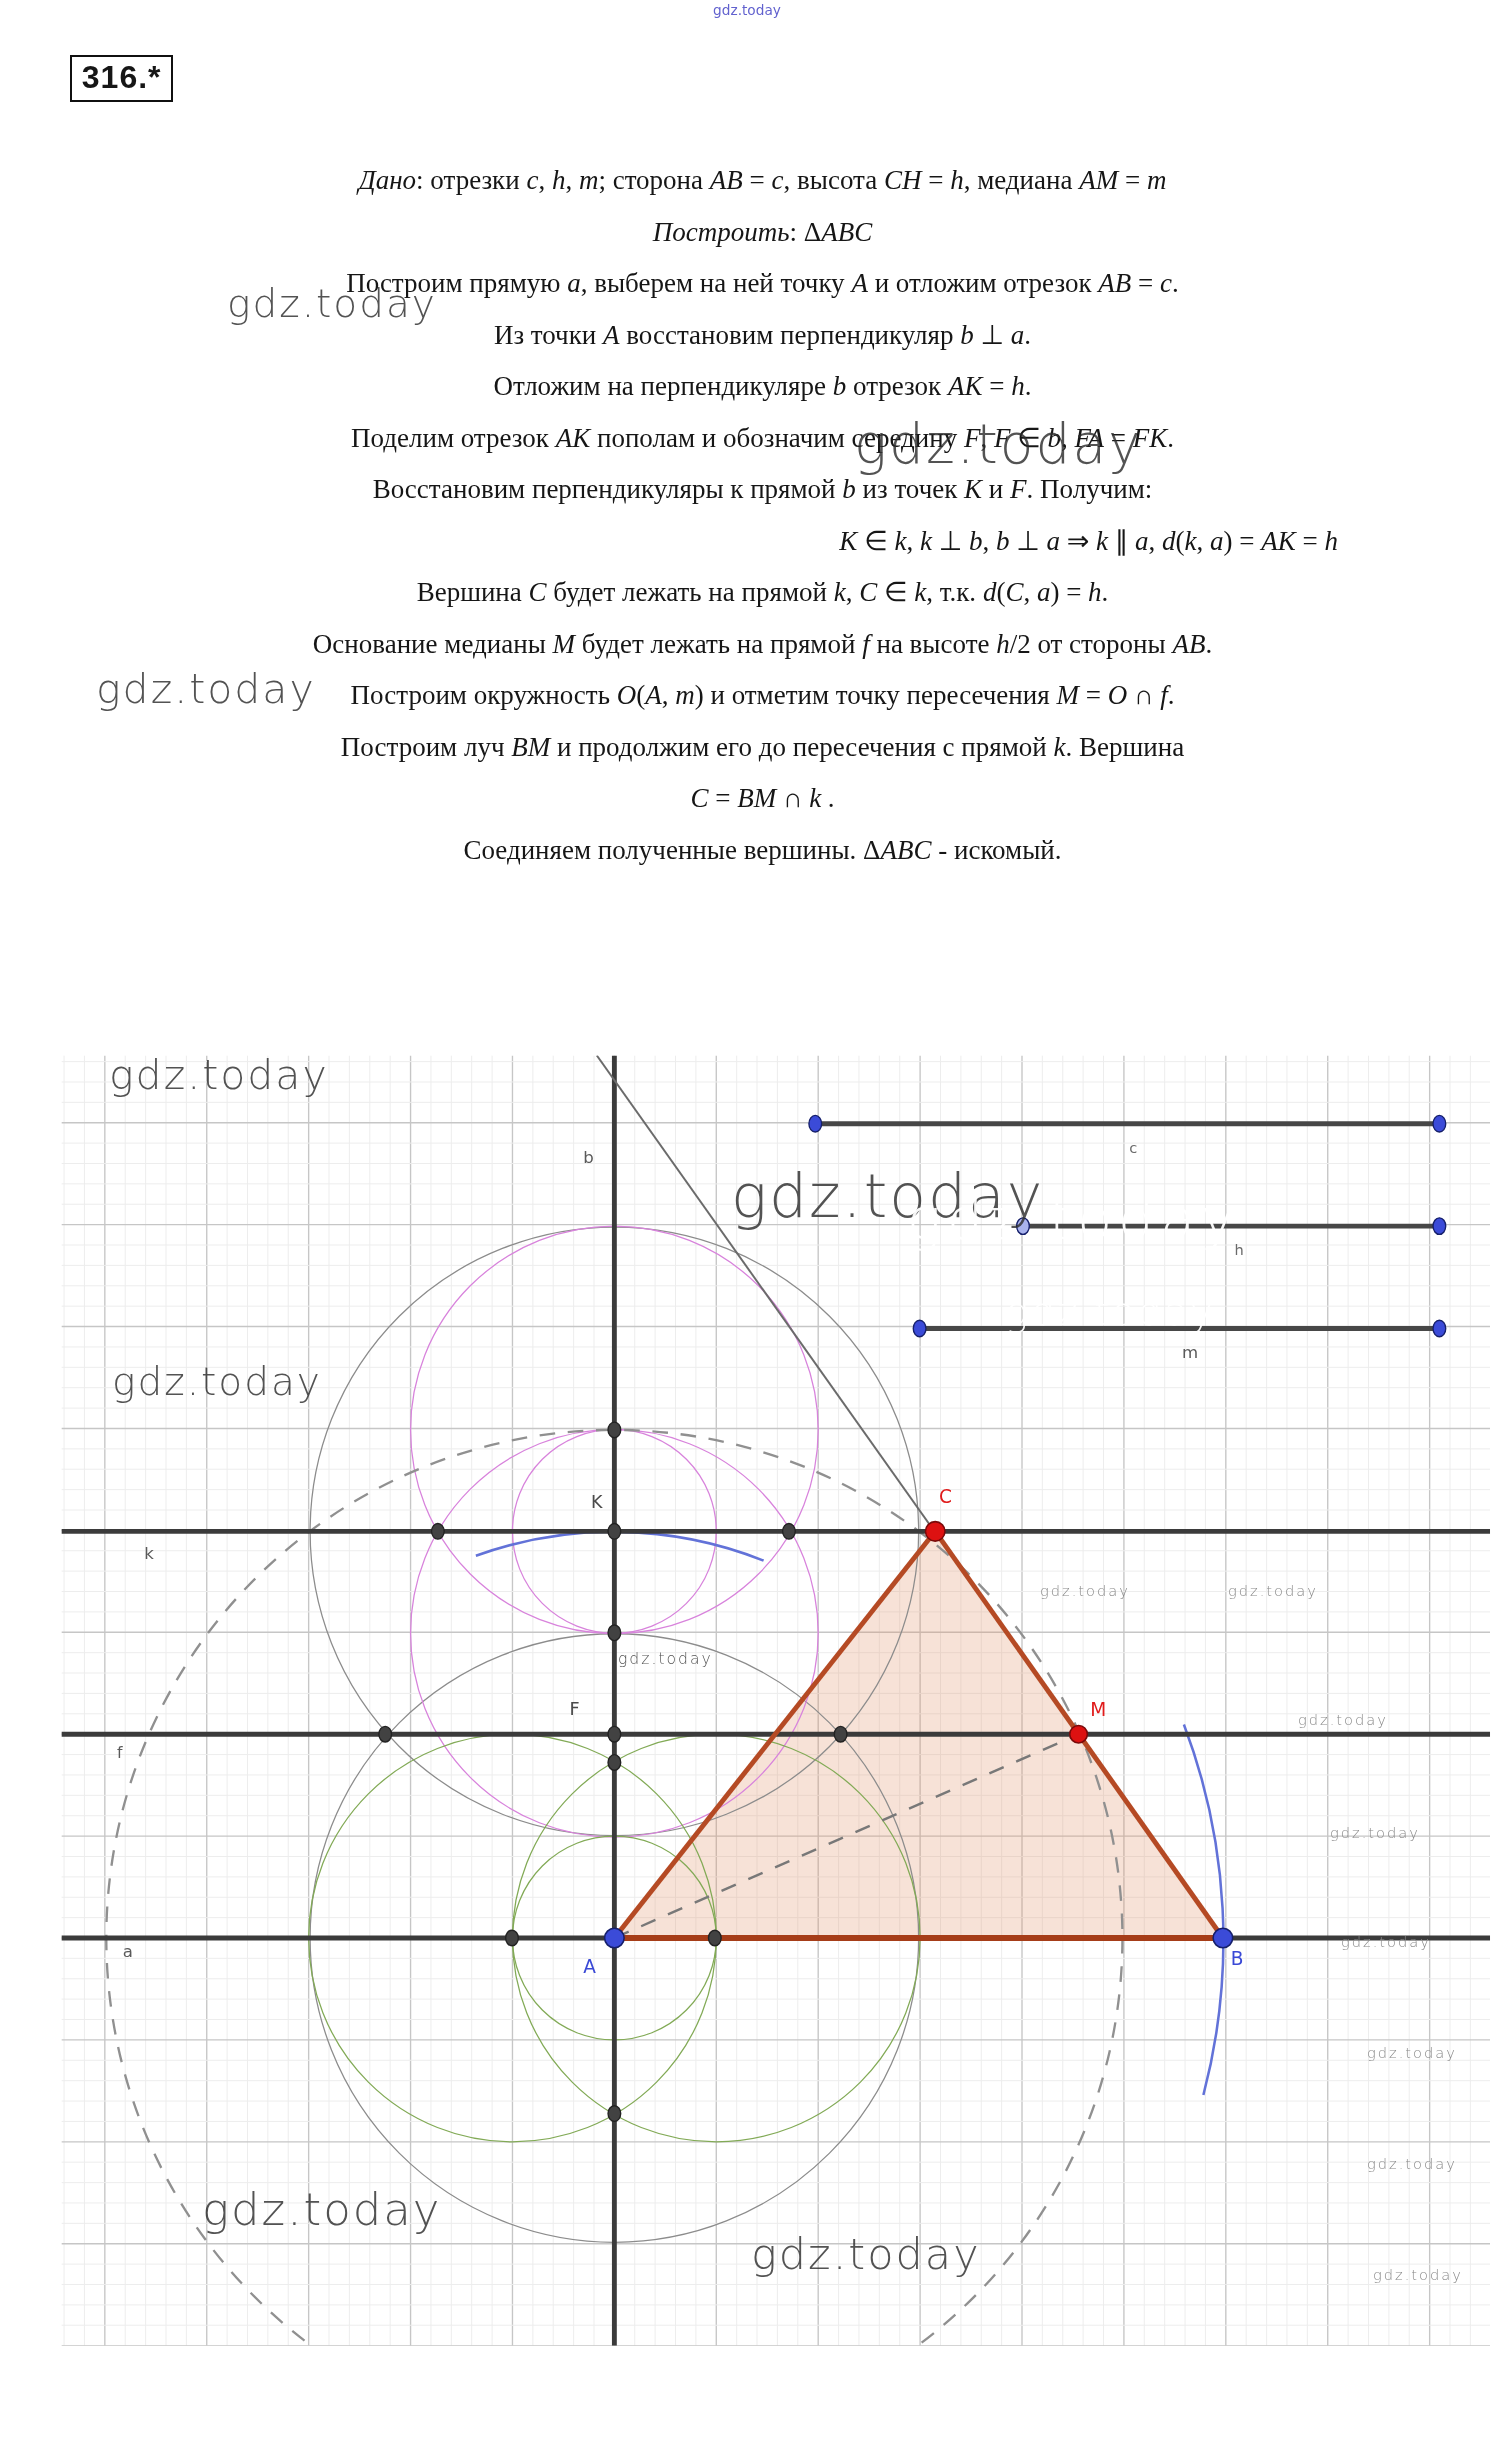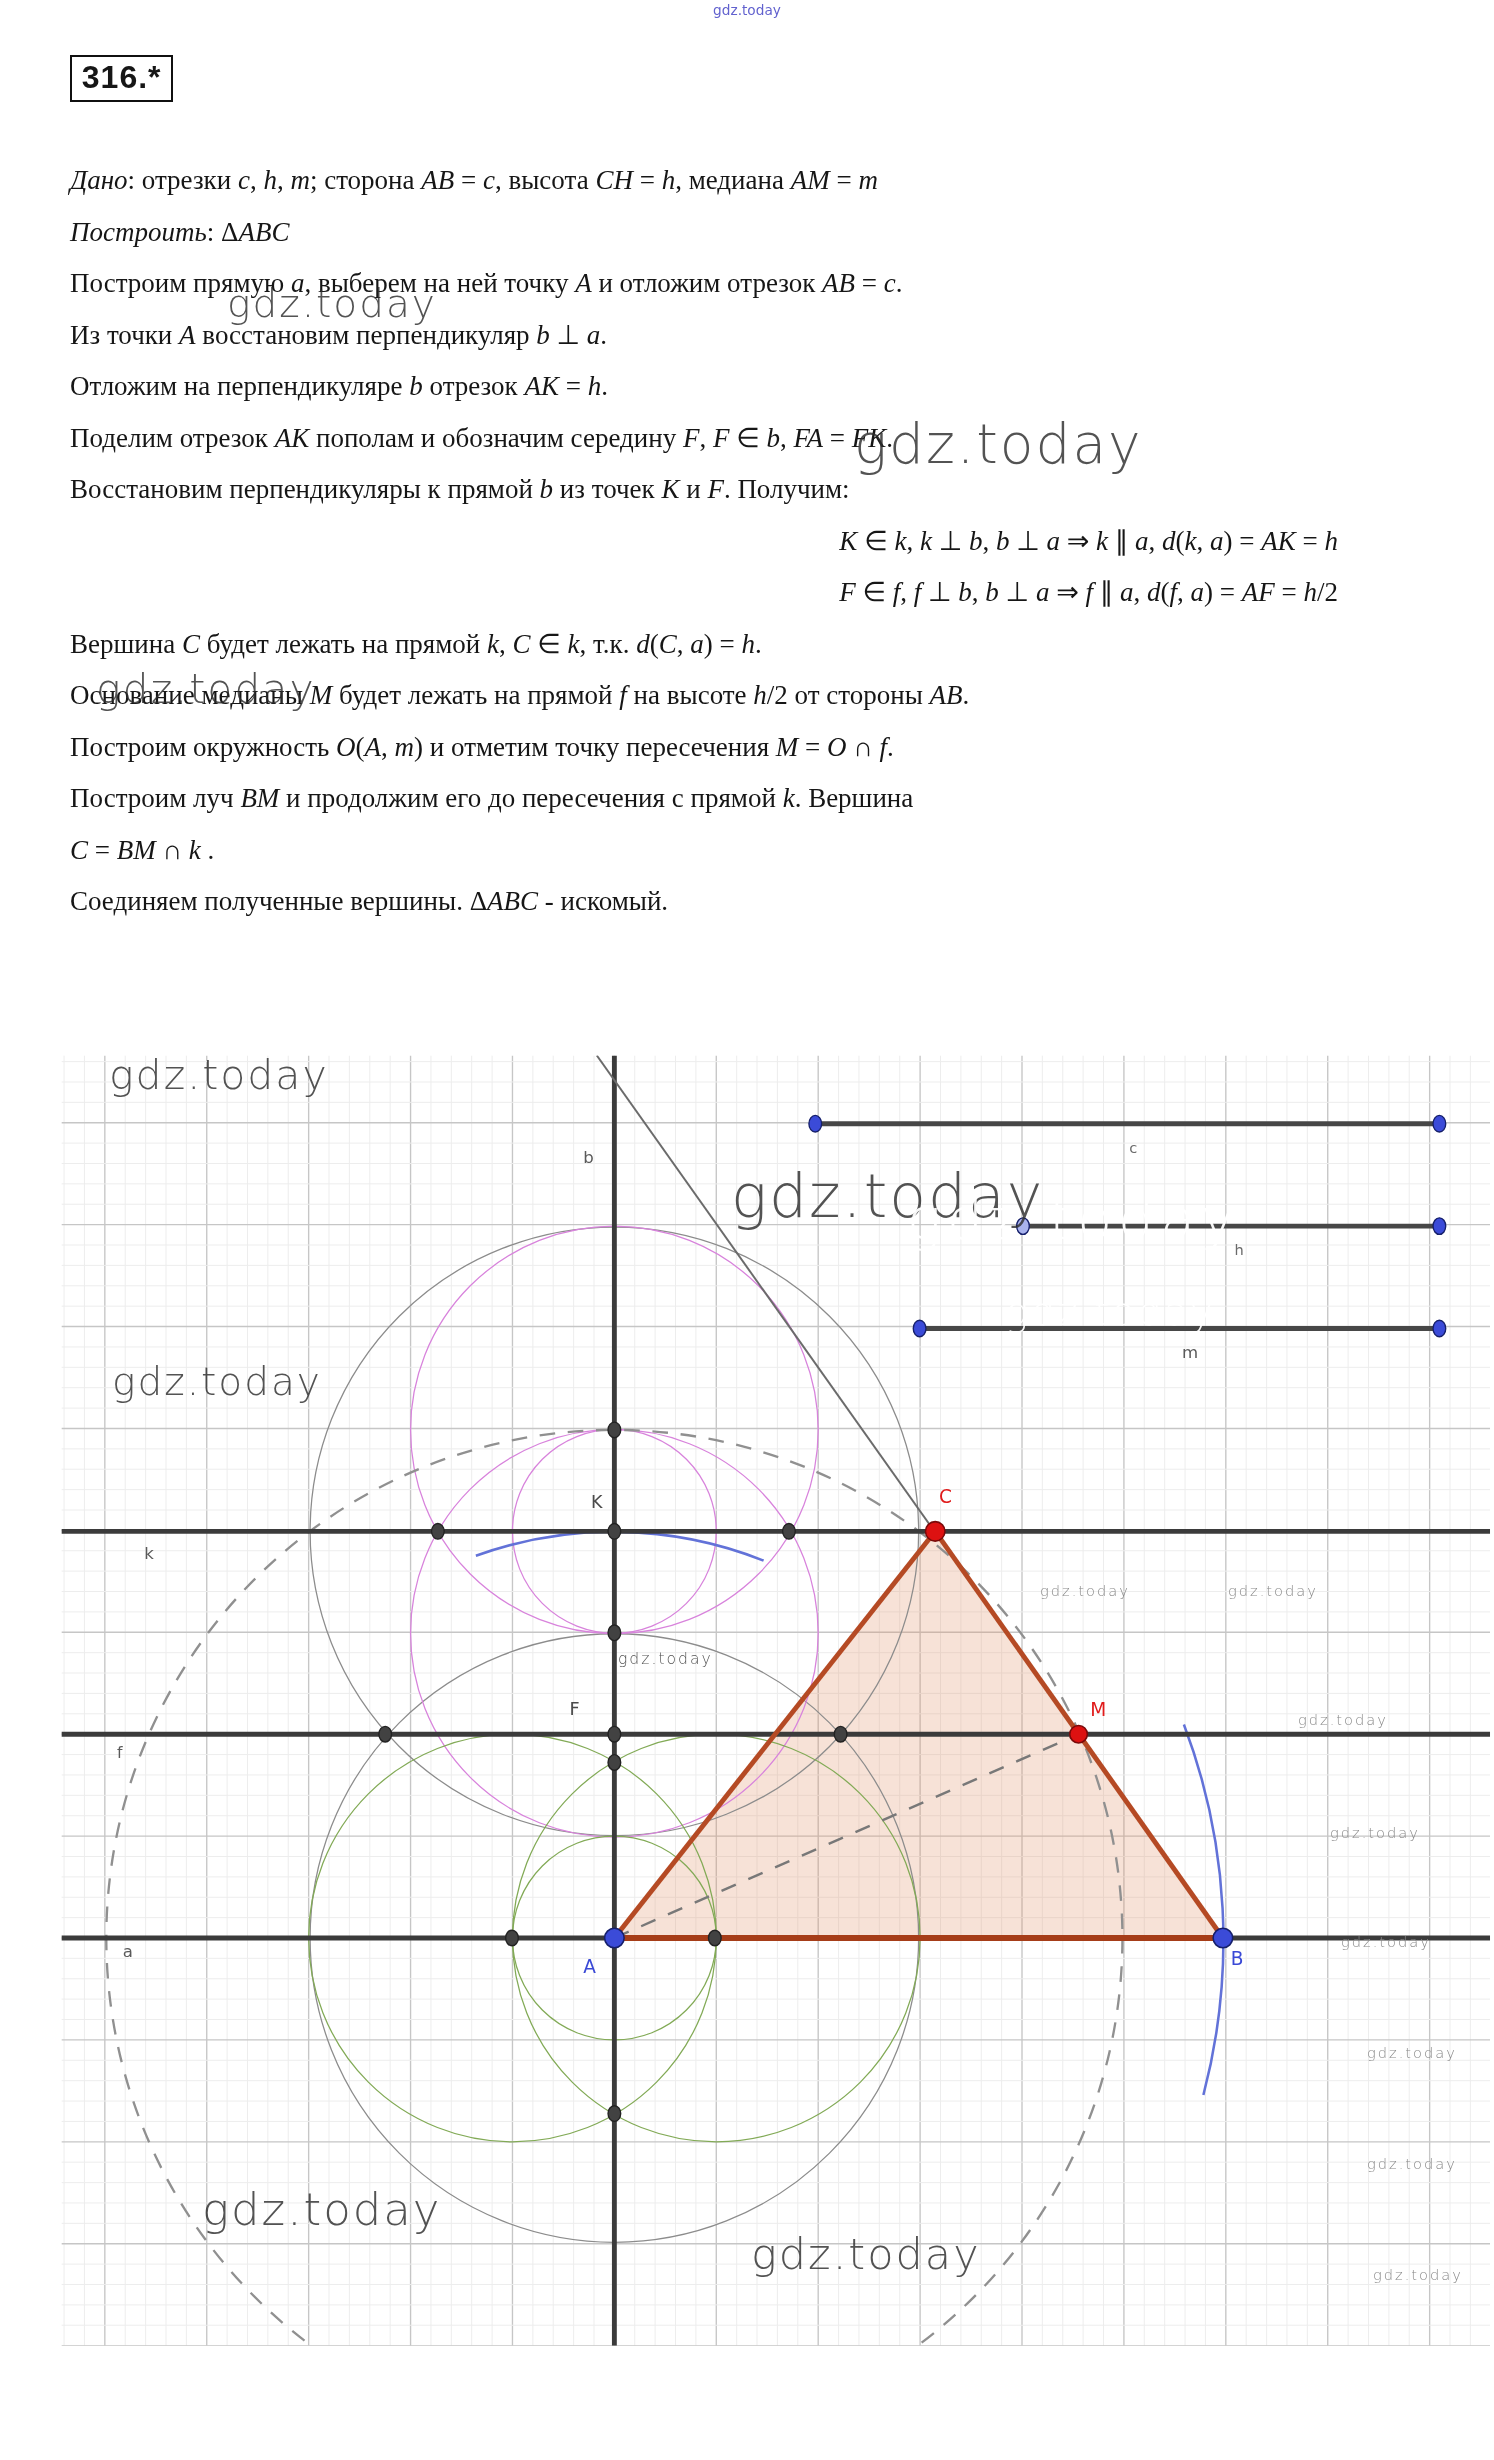--- a/index.html
+++ b/index.html
@@ -1,20 +1,20 @@
 <!DOCTYPE html>
 <html><head>
 <meta charset="utf-8">
 <style>
   html,body{margin:0;padding:0;background:#ffffff;}
   body{width:1494px;height:2461px;position:relative;overflow:hidden;
        font-family:"Liberation Serif",serif;color:#161616;}
   #fig-svg{position:absolute;left:0;top:0;z-index:1;}
   #text-layer{position:absolute;left:70px;top:164px;right:39px;z-index:2;}
-  #text-layer p{font-size:27px;line-height:33px;margin:0 0 18.5px 0;white-space:nowrap;}
+  #text-layer p{font-size:27px;line-height:33px;margin:0 0 18.5px 0;white-space:nowrap;text-align:center;}
   #text-layer p.formula{text-align:right;white-space:nowrap;margin-right:117px;}
   #text-layer i{font-style:italic;}
   .lbl-italic{font-style:italic;}
   #num-box{position:absolute;left:70px;top:55px;z-index:2;border:2.9px solid #101010;
            padding:2px 9.8px 3.9px 9.8px;font-family:"Liberation Sans",sans-serif;
            font-weight:bold;font-size:32px;letter-spacing:1px;}
   #top-watermark{position:absolute;left:0;right:0;top:2px;text-align:center;z-index:3;
            font-family:"DejaVu Sans",sans-serif;font-size:13.7px;color:#4646c6;opacity:.85;}
   .wm{position:absolute;z-index:3;font-family:"DejaVu Sans",sans-serif;font-weight:200;
       color:rgba(45,45,45,.82);letter-spacing:2px;white-space:nowrap;pointer-events:none;}
@@ -23,21 +23,21 @@
 <body>
 
 <div id="top-watermark">gdz.today</div>
 
 <div id="num-box">316.*</div>
 
 <div id="text-layer">
   <p><span class="lbl-italic">Дано</span><span>: отрезки <i>c</i>, <i>h</i>, <i>m</i>; сторона <i>AB</i> = <i>c</i>, высота <i>CH</i> = <i>h</i>, медиана <i>AM</i> = <i>m</i></span></p>
   <p><span class="lbl-italic">Построить</span><span>: Δ<i>ABC</i></span></p>
   <span id="steps-before"><p>Построим прямую <i>a</i>, выберем на ней точку <i>A</i> и отложим отрезок <i>AB</i> = <i>c</i>.</p><p>Из точки <i>A</i> восстановим перпендикуляр <i>b</i> ⊥ <i>a</i>.</p><p>Отложим на перпендикуляре <i>b</i> отрезок <i>AK</i> = <i>h</i>.</p><p>Поделим отрезок <i>AK</i> пополам и обозначим середину <i>F</i>, <i>F</i> ∈ <i>b</i>, <i>FA</i> = <i>FK</i>.</p><p>Восстановим перпендикуляры к прямой <i>b</i> из точек <i>K</i> и <i>F</i>. Получим:</p></span>
-  <span id="formulas"><p class="formula"><i>K</i> ∈ <i>k</i>, <i>k</i> ⊥ <i>b</i>, <i>b</i> ⊥ <i>a</i> ⇒ <i>k</i> ∥ <i>a</i>, <i>d</i>(<i>k</i>, <i>a</i>) = <i>AK</i> = <i>h</i></p><p class="formula"><i>F</i> ∈ <i>f</i>, <i>f</i> ⊥ <i>b</i>, <i>b</i> ⊥ <i>a</i> ⇒ <i>f</i> ∥ <i>a</i>, <i>d</i>(<i>f</i>, <i>a</i>) = <i>AF</i> = <i>h</i>/2</p></span>
+  <span id="formulas"><p class="formula"><i>K</i> ∈ <i>k</i>, <i>k</i> ⊥ <i>b</i>, <i>b</i> ⊥ <i>a</i> ⇒ <i>k</i> ∥ <i>a</i>, <i>d</i>(<i>k</i>, <i>a</i>) = <i>AK</i> = <i>h</i></p></span>
   <span id="steps-after"><p>Вершина <i>C</i> будет лежать на прямой <i>k</i>, <i>C</i> ∈ <i>k</i>, т.к. <i>d</i>(<i>C</i>, <i>a</i>) = <i>h</i>.</p><p>Основание медианы <i>M</i> будет лежать на прямой <i>f</i> на высоте <i>h</i>/2 от стороны <i>AB</i>.</p><p>Построим окружность <i>O</i>(<i>A</i>, <i>m</i>) и отметим точку пересечения <i>M</i> = <i>O</i> ∩ <i>f</i>.</p><p>Построим луч <i>BM</i> и продолжим его до пересечения с прямой <i>k</i>. Вершина</p><p><i>C</i> = <i>BM</i> ∩ <i>k</i> .</p><p>Соединяем полученные вершины. Δ<i>ABC</i> - искомый.</p></span>
 </div>
 
 <svg id="fig-svg" width="1494" height="2461" viewBox="0 0 1532 2523">
     <defs>
       <clipPath id="figclip">
         <rect x="63" y="1082" width="1465" height="1323"></rect>
       </clipPath>
     </defs>
     <g clip-path="url(#figclip)">

